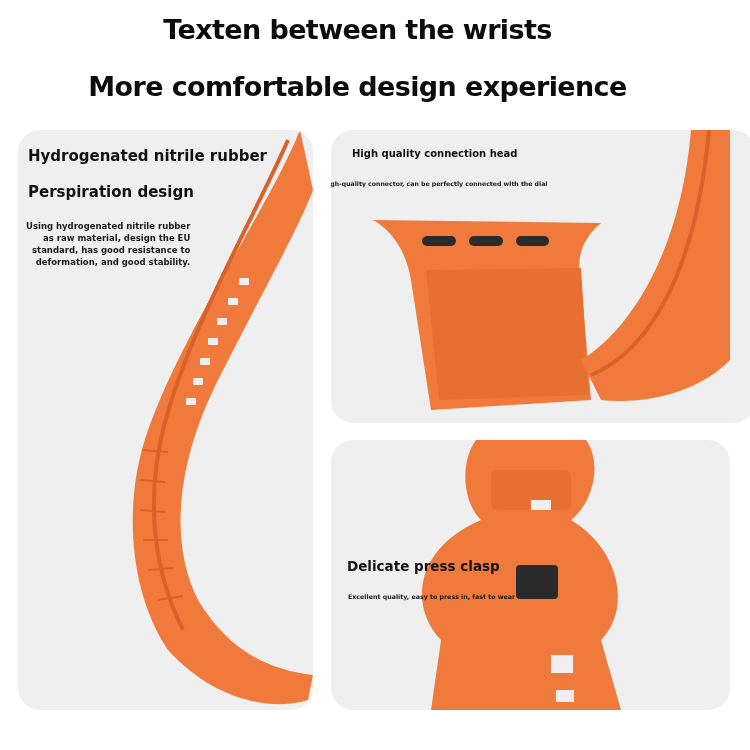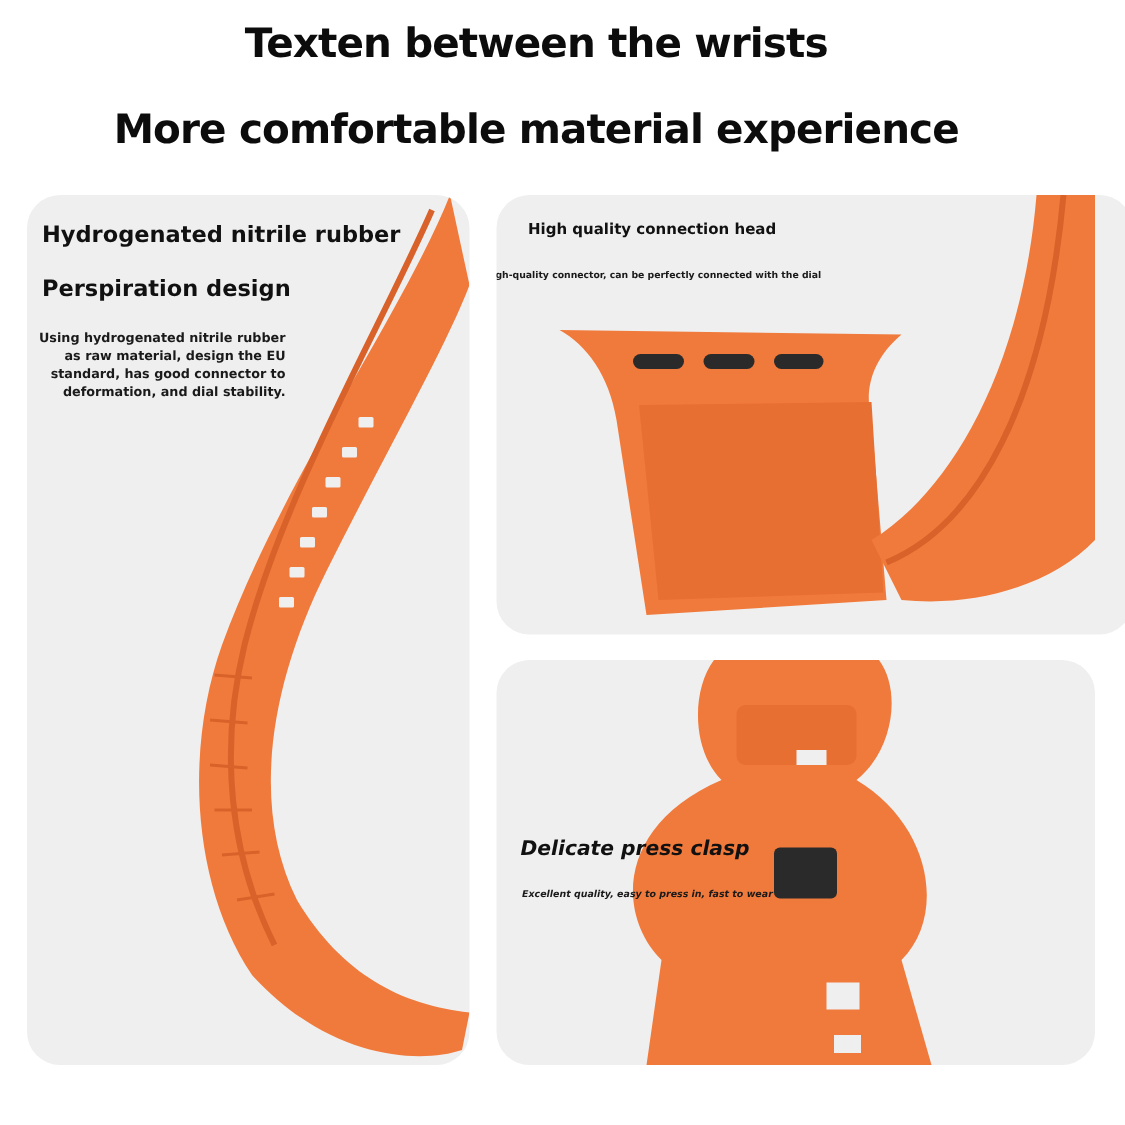--- a/index.html
+++ b/index.html
@@ -3,30 +3,30 @@
 <meta charset="utf-8">
 <style>
   html,body{margin:0;padding:0;background:#ffffff;}
   body{width:750px;height:750px;position:relative;overflow:hidden;font-family:"DejaVu Sans","Liberation Sans",sans-serif;color:#111;}
   .headline{position:absolute;left:0;width:715px;text-align:center;font-weight:bold;font-size:27px;letter-spacing:-0.6px;color:#0c0c0c;}
   .h1{top:14px;}
   .h2{top:71px;}
   .panel{position:absolute;background:#efefef;border-radius:22px;overflow:hidden;}
   .p-left{left:18px;top:130px;width:295px;height:580px;}
   .p-tr{left:331px;top:130px;width:399px;height:293px;padding-left:25px;}
-  .p-br{left:331px;top:440px;width:399px;height:270px;font-style:italic;}
+  .p-br{left:331px;top:440px;width:399px;height:270px;}
   .t-title{position:absolute;font-weight:bold;color:#111;white-space:nowrap;}
   .t-body{position:absolute;font-weight:bold;color:#1a1a1a;white-space:nowrap;}
   svg{position:absolute;left:0;top:0;}
 </style>
 </head>
 <body>
 
 <div class="headline h1">Texten between the wrists</div>
-<div class="headline h2">More comfortable material experience</div>
+<div class="headline h2">More comfortable design experience</div>
 
 <div class="panel p-left">
   <svg width="295" height="580" viewBox="0 0 295 580">
     <path d="M282 0 C 250 80, 170 190, 130 300 C 105 370, 110 460, 150 520 C 200 575, 260 580, 290 570 L 295 545 C 250 540, 210 520, 180 470 C 150 410, 160 330, 200 250 C 240 170, 280 100, 295 60 Z" fill="#f07a3c"></path>
     <path d="M270 10 C 235 90, 170 200, 145 300 C 128 370, 135 440, 165 500" stroke="#d9622a" stroke-width="4" fill="none"></path>
     <g fill="#efefef">
       <rect x="221" y="148" width="10" height="7" rx="1"></rect>
       <rect x="210" y="168" width="10" height="7" rx="1"></rect>
       <rect x="199" y="188" width="10" height="7" rx="1"></rect>
       <rect x="190" y="208" width="10" height="7" rx="1"></rect>
@@ -41,22 +41,22 @@
       <line x1="125" y1="410" x2="150" y2="410"></line>
       <line x1="130" y1="440" x2="155" y2="438"></line>
       <line x1="140" y1="470" x2="165" y2="466"></line>
     </g>
   </svg>
   <div class="t-title" style="left:10px;top:53px;font-size:15px;">Perspiration design</div>
   <div class="t-title" style="left:10px;top:17px;font-size:15px;">Hydrogenated nitrile rubber</div>
   <div class="t-body" style="left:8px;top:90px;font-size:8.5px;line-height:12px;text-align:right;">
     <div>Using hydrogenated nitrile rubber</div>
     <div>as raw material, design the EU</div>
-    <div>standard, has good connector to</div>
-    <div>deformation, and dial stability.</div>
+    <div>standard, has good resistance to</div>
+    <div>deformation, and good stability.</div>
   </div>
 </div>
 
 <div class="panel p-tr">
   <svg width="399" height="293" viewBox="0 0 399 293">
     <path d="M42 90 L 270 93 C 250 110, 245 130, 250 150 L 260 270 L 100 280 L 80 150 C 75 120, 60 100, 42 90 Z" fill="#f07a3c"></path>
     <path d="M95 140 L 250 138 L 258 265 L 108 270 Z" fill="#e86f32"></path>
     <rect x="91" y="106" width="34" height="10" rx="5" fill="#2a2a2a"></rect>
     <rect x="138" y="106" width="34" height="10" rx="5" fill="#2a2a2a"></rect>
     <rect x="185" y="106" width="33" height="10" rx="5" fill="#2a2a2a"></rect>

